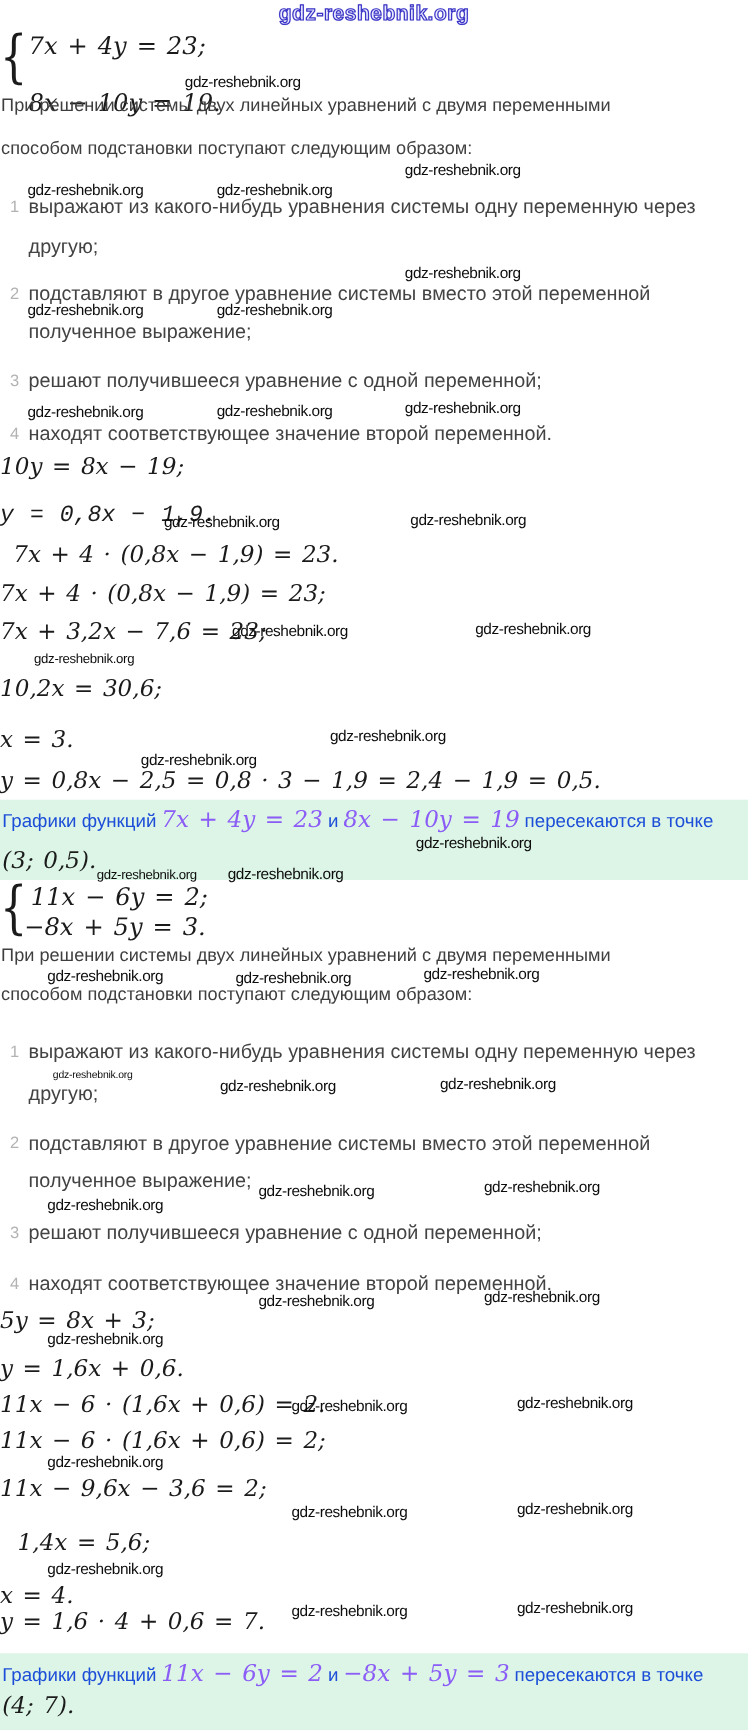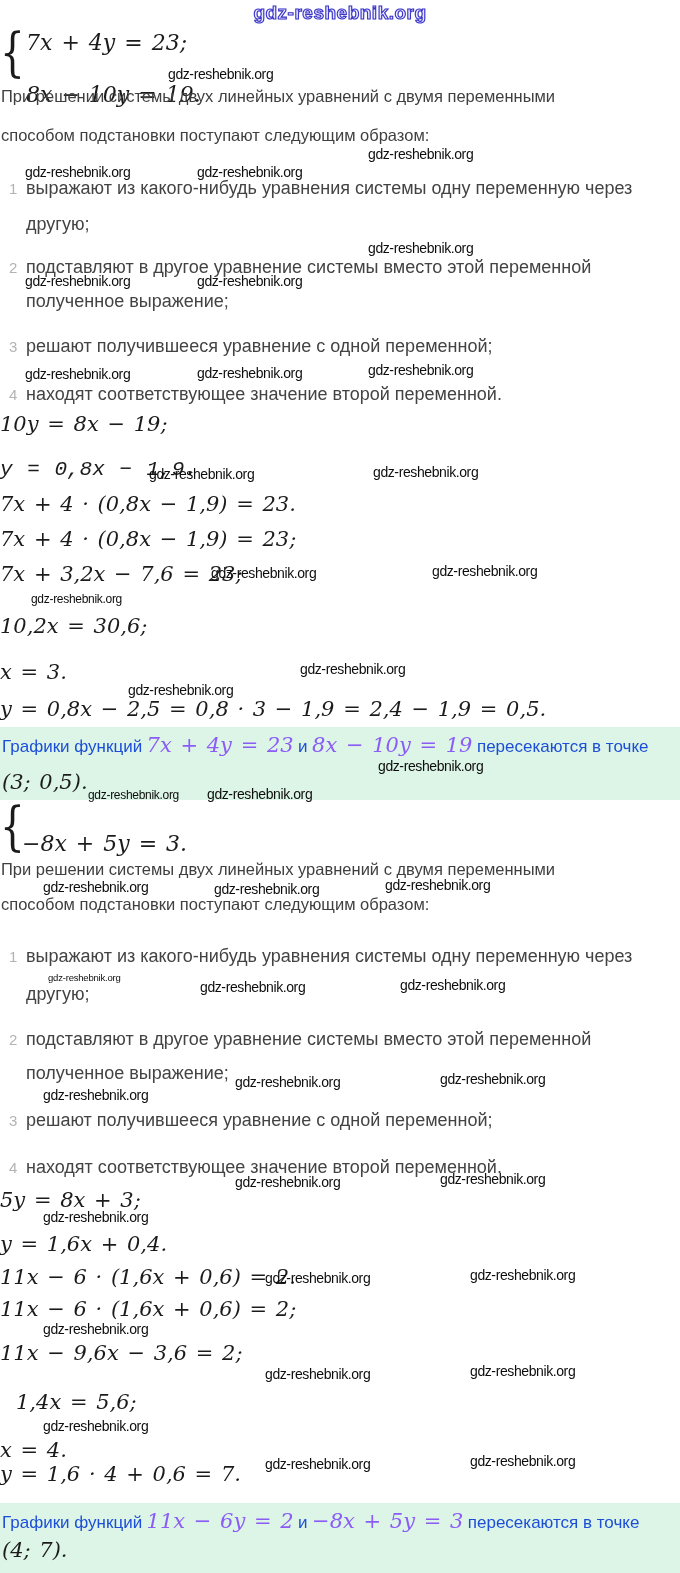--- a/index.html
+++ b/index.html
@@ -61,21 +61,21 @@
   <div class="abs wm" style="top:366px;left:25px;">gdz-reshebnik.org</div>
   <div class="abs wm" style="top:365px;left:197px;">gdz-reshebnik.org</div>
   <div class="abs wm" style="top:362px;left:368px;">gdz-reshebnik.org</div>
   <div class="abs li-num" style="top:386px;left:9px;">4</div>
   <div class="abs li-txt" style="top:384px;left:26px;">находят соответствующее значение второй переменной.</div>
 
   <div class="abs math" style="top:412px;left:0;">10y = 8x − 19;</div>
   <div class="abs math" style="top:458px;left:0;font-family:Liberation Mono, monospace;">y = 0,8x − 1,9.</div>
   <div class="abs wm" style="top:466px;left:149px;">gdz-reshebnik.org</div>
   <div class="abs wm" style="top:464px;left:373px;">gdz-reshebnik.org</div>
-  <div class="abs math" style="top:492px;left:0;">7x + 4 · (0,8x − 1,9) = 23.</div>
+  <div class="abs math" style="top:492px;left:12px;">7x + 4 · (0,8x − 1,9) = 23.</div>
   <div class="abs math" style="top:527px;left:0;">7x + 4 · (0,8x − 1,9) = 23;</div>
   <div class="abs math" style="top:562px;left:0;">7x + 3,2x − 7,6 = 23;</div>
   <div class="abs wm" style="top:565px;left:211px;">gdz-reshebnik.org</div>
   <div class="abs wm" style="top:563px;left:432px;">gdz-reshebnik.org</div>
   <div class="abs wm-sm" style="top:592px;left:31px;">gdz-reshebnik.org</div>
   <div class="abs math" style="top:614px;left:0;">10,2x = 30,6;</div>
   <div class="abs math" style="top:660px;left:0;">x = 3.</div>
   <div class="abs wm" style="top:661px;left:300px;">gdz-reshebnik.org</div>
   <div class="abs wm" style="top:682px;left:128px;">gdz-reshebnik.org</div>
   <div class="abs math" style="top:697px;left:0;">y = 0,8x − 2,5 = 0,8 · 3 − 1,9 = 2,4 − 1,9 = 0,5.</div>
@@ -86,20 +86,21 @@
     <span class="cn-sans">и</span>
     <span class="cn-math">8x − 10y = 19</span>
     <span class="cn-sans">пересекаются в точке</span>
   </div>
   <div class="abs wm" style="top:758px;left:378px;">gdz-reshebnik.org</div>
   <div class="abs math" style="top:770px;left:2px;text-align:center;">(3; 0,5).</div>
   <div class="abs wm-sm" style="top:788px;left:88px;">gdz-reshebnik.org</div>
   <div class="abs wm" style="top:786px;left:207px;">gdz-reshebnik.org</div>
 
   <div class="abs brace" style="top:800px;left:0;">{</div>
+  <div class="abs math-sys" style="top:803px;left:28px;">11x − 6y = 2;</div>
   <div class="abs math-sys" style="top:830px;left:22px;">−8x + 5y = 3.</div>
 
   <div class="abs txt" style="top:860px;left:1px;">При решении системы двух линейных уравнений с двумя переменными</div>
   <div class="abs wm" style="top:879px;left:43px;">gdz-reshebnik.org</div>
   <div class="abs wm" style="top:881px;left:214px;">gdz-reshebnik.org</div>
   <div class="abs wm" style="top:877px;left:385px;">gdz-reshebnik.org</div>
   <div class="abs txt" style="top:895px;left:1px;">способом подстановки поступают следующим образом:</div>
 
   <div class="abs li-num" style="top:948px;left:9px;">1</div>
   <div class="abs li-txt" style="top:946px;left:26px;">выражают из какого-нибудь уравнения системы одну переменную через</div>
@@ -115,21 +116,21 @@
   <div class="abs wm" style="top:1087px;left:43px;">gdz-reshebnik.org</div>
   <div class="abs li-num" style="top:1112px;left:9px;">3</div>
   <div class="abs li-txt" style="top:1110px;left:26px;">решают получившееся уравнение с одной переменной;</div>
   <div class="abs li-num" style="top:1159px;left:9px;">4</div>
   <div class="abs li-txt" style="top:1157px;left:26px;">находят соответствующее значение второй переменной.</div>
   <div class="abs wm" style="top:1174px;left:235px;">gdz-reshebnik.org</div>
   <div class="abs wm" style="top:1171px;left:440px;">gdz-reshebnik.org</div>
 
   <div class="abs math" style="top:1188px;left:0;">5y = 8x + 3;</div>
   <div class="abs wm" style="top:1209px;left:43px;">gdz-reshebnik.org</div>
-  <div class="abs math" style="top:1232px;left:0;">y = 1,6x + 0,4.</div>
+  <div class="abs math" style="top:1232px;left:0;">y = 1,6x + 0,6.</div>
   <div class="abs math" style="top:1265px;left:0;">11x − 6 · (1,6x + 0,6) = 2.</div>
   <div class="abs wm" style="top:1270px;left:265px;">gdz-reshebnik.org</div>
   <div class="abs wm" style="top:1267px;left:470px;">gdz-reshebnik.org</div>
   <div class="abs math" style="top:1297px;left:0;">11x − 6 · (1,6x + 0,6) = 2;</div>
   <div class="abs wm" style="top:1321px;left:43px;">gdz-reshebnik.org</div>
   <div class="abs math" style="top:1341px;left:0;">11x − 9,6x − 3,6 = 2;</div>
   <div class="abs wm" style="top:1366px;left:265px;">gdz-reshebnik.org</div>
   <div class="abs wm" style="top:1363px;left:470px;">gdz-reshebnik.org</div>
   <div class="abs math" style="top:1390px;left:0;padding-left:16px;">1,4x = 5,6;</div>
   <div class="abs wm" style="top:1418px;left:43px;">gdz-reshebnik.org</div>

